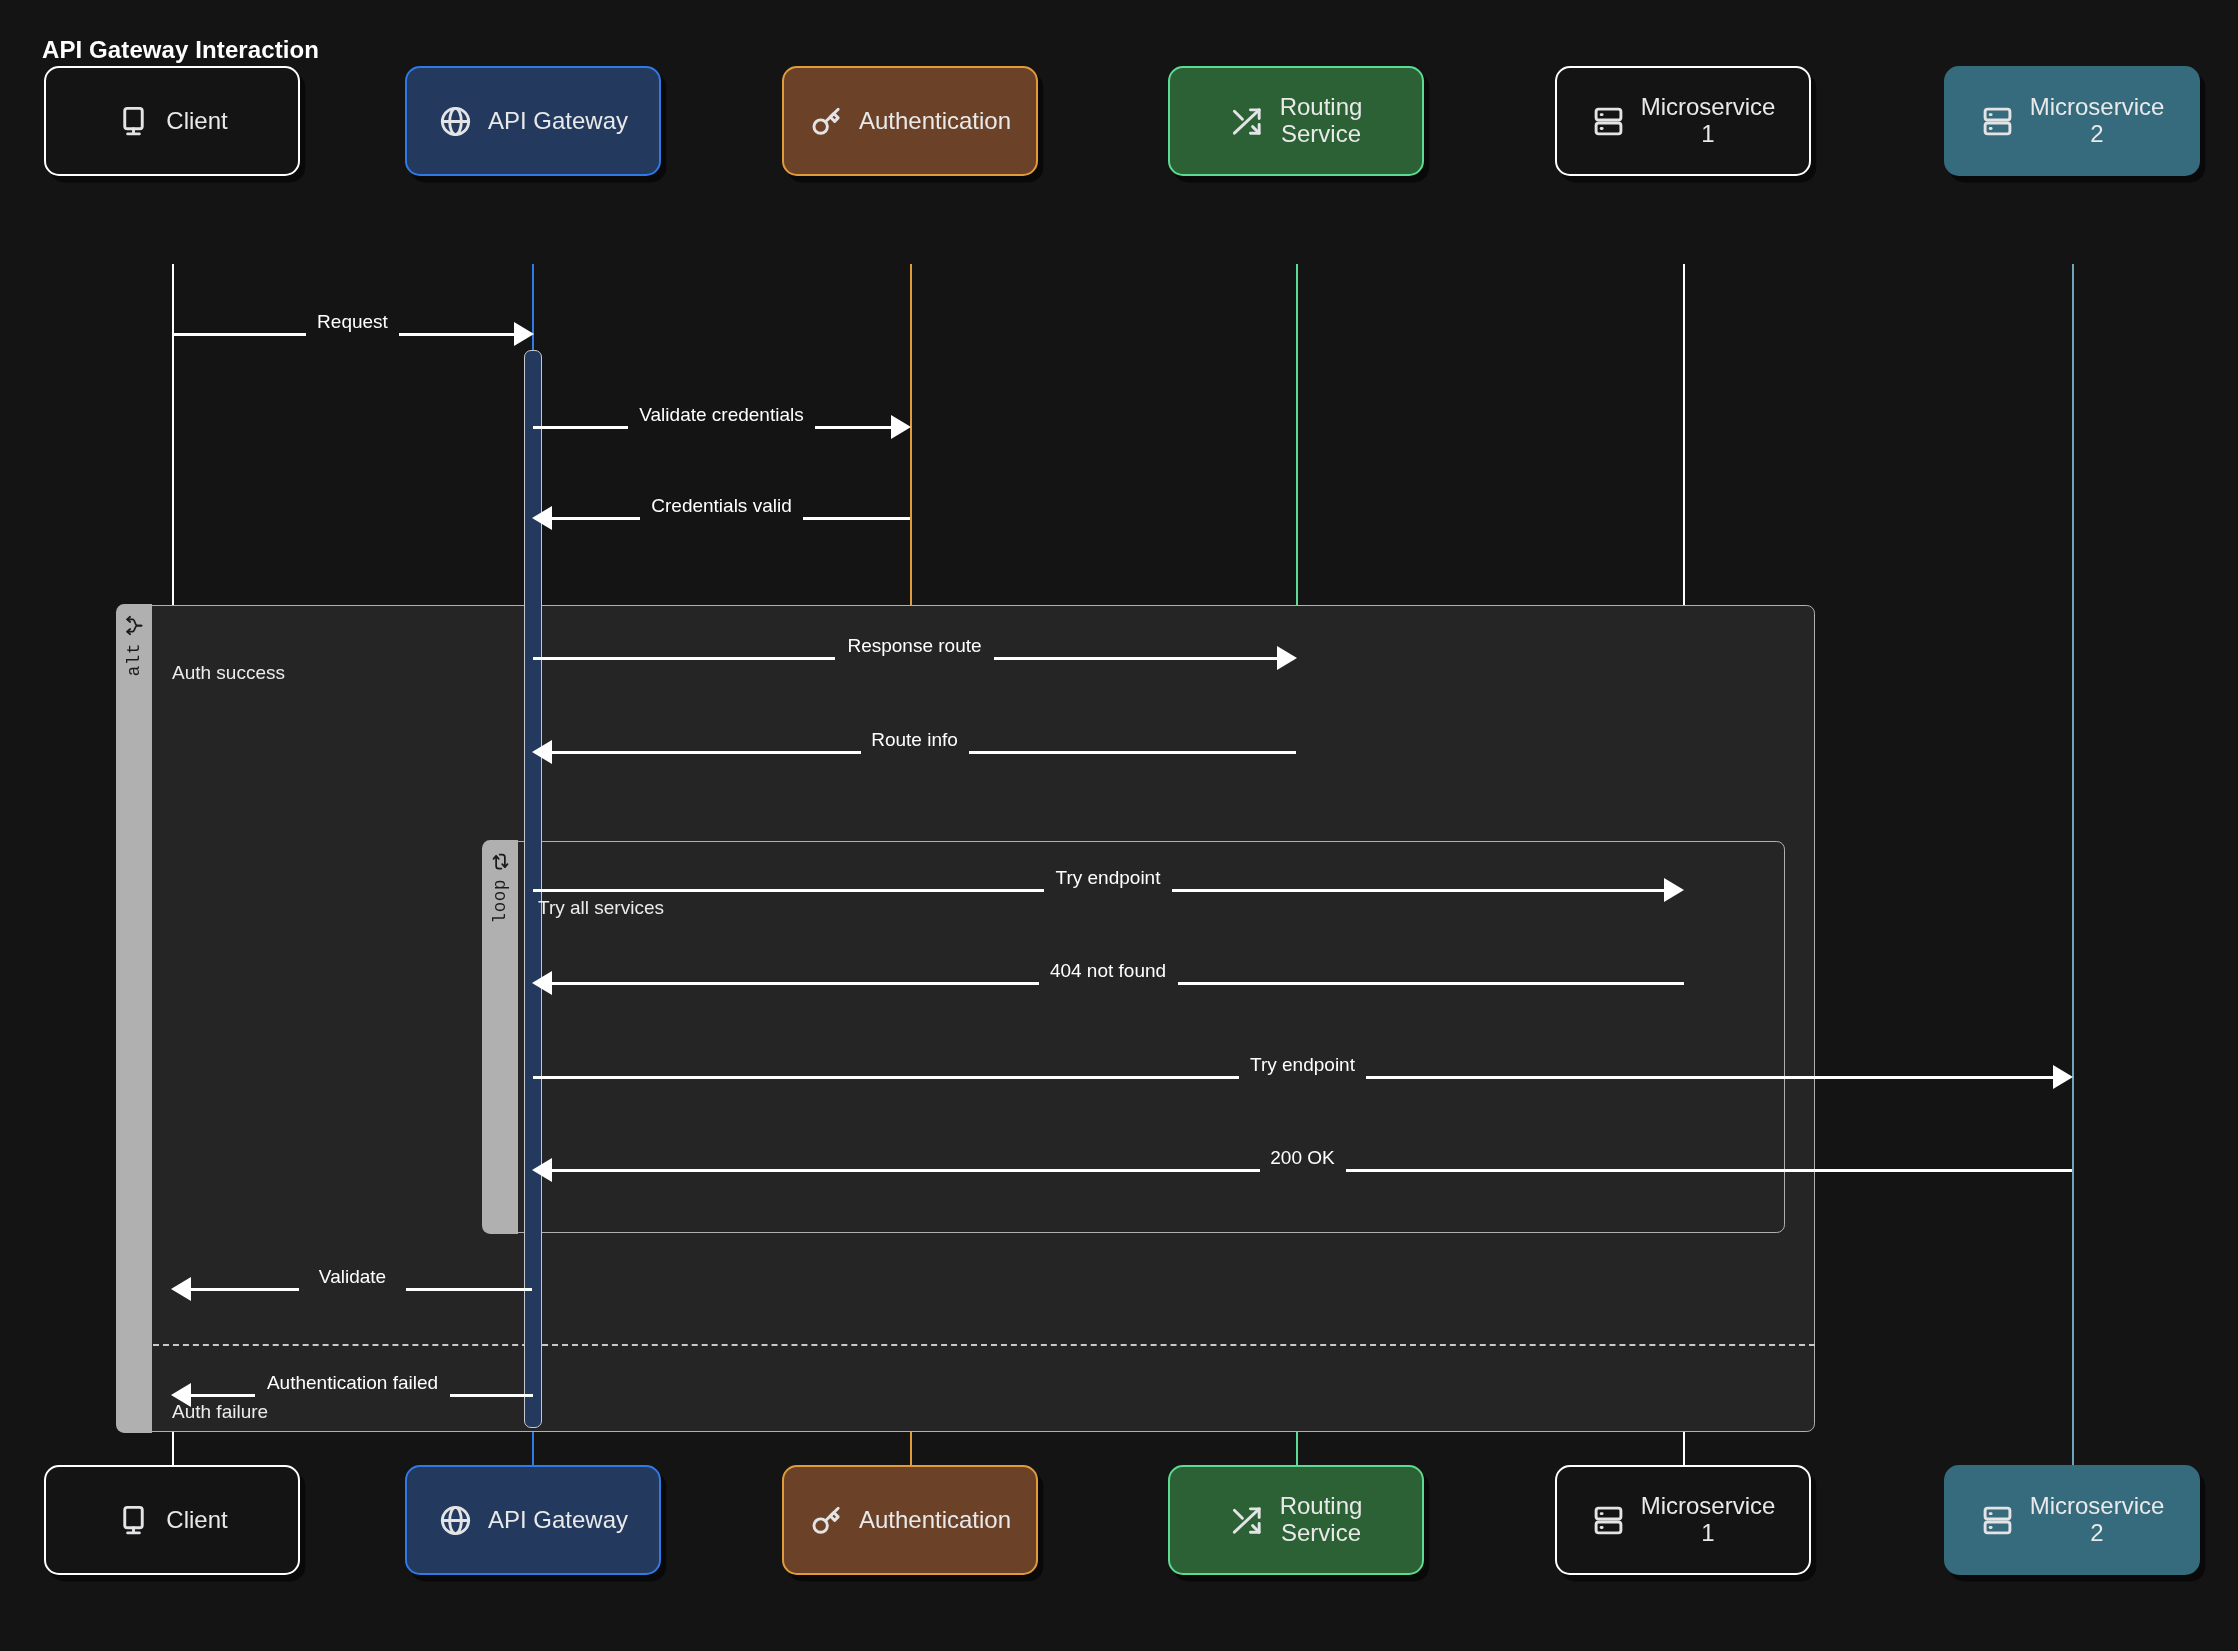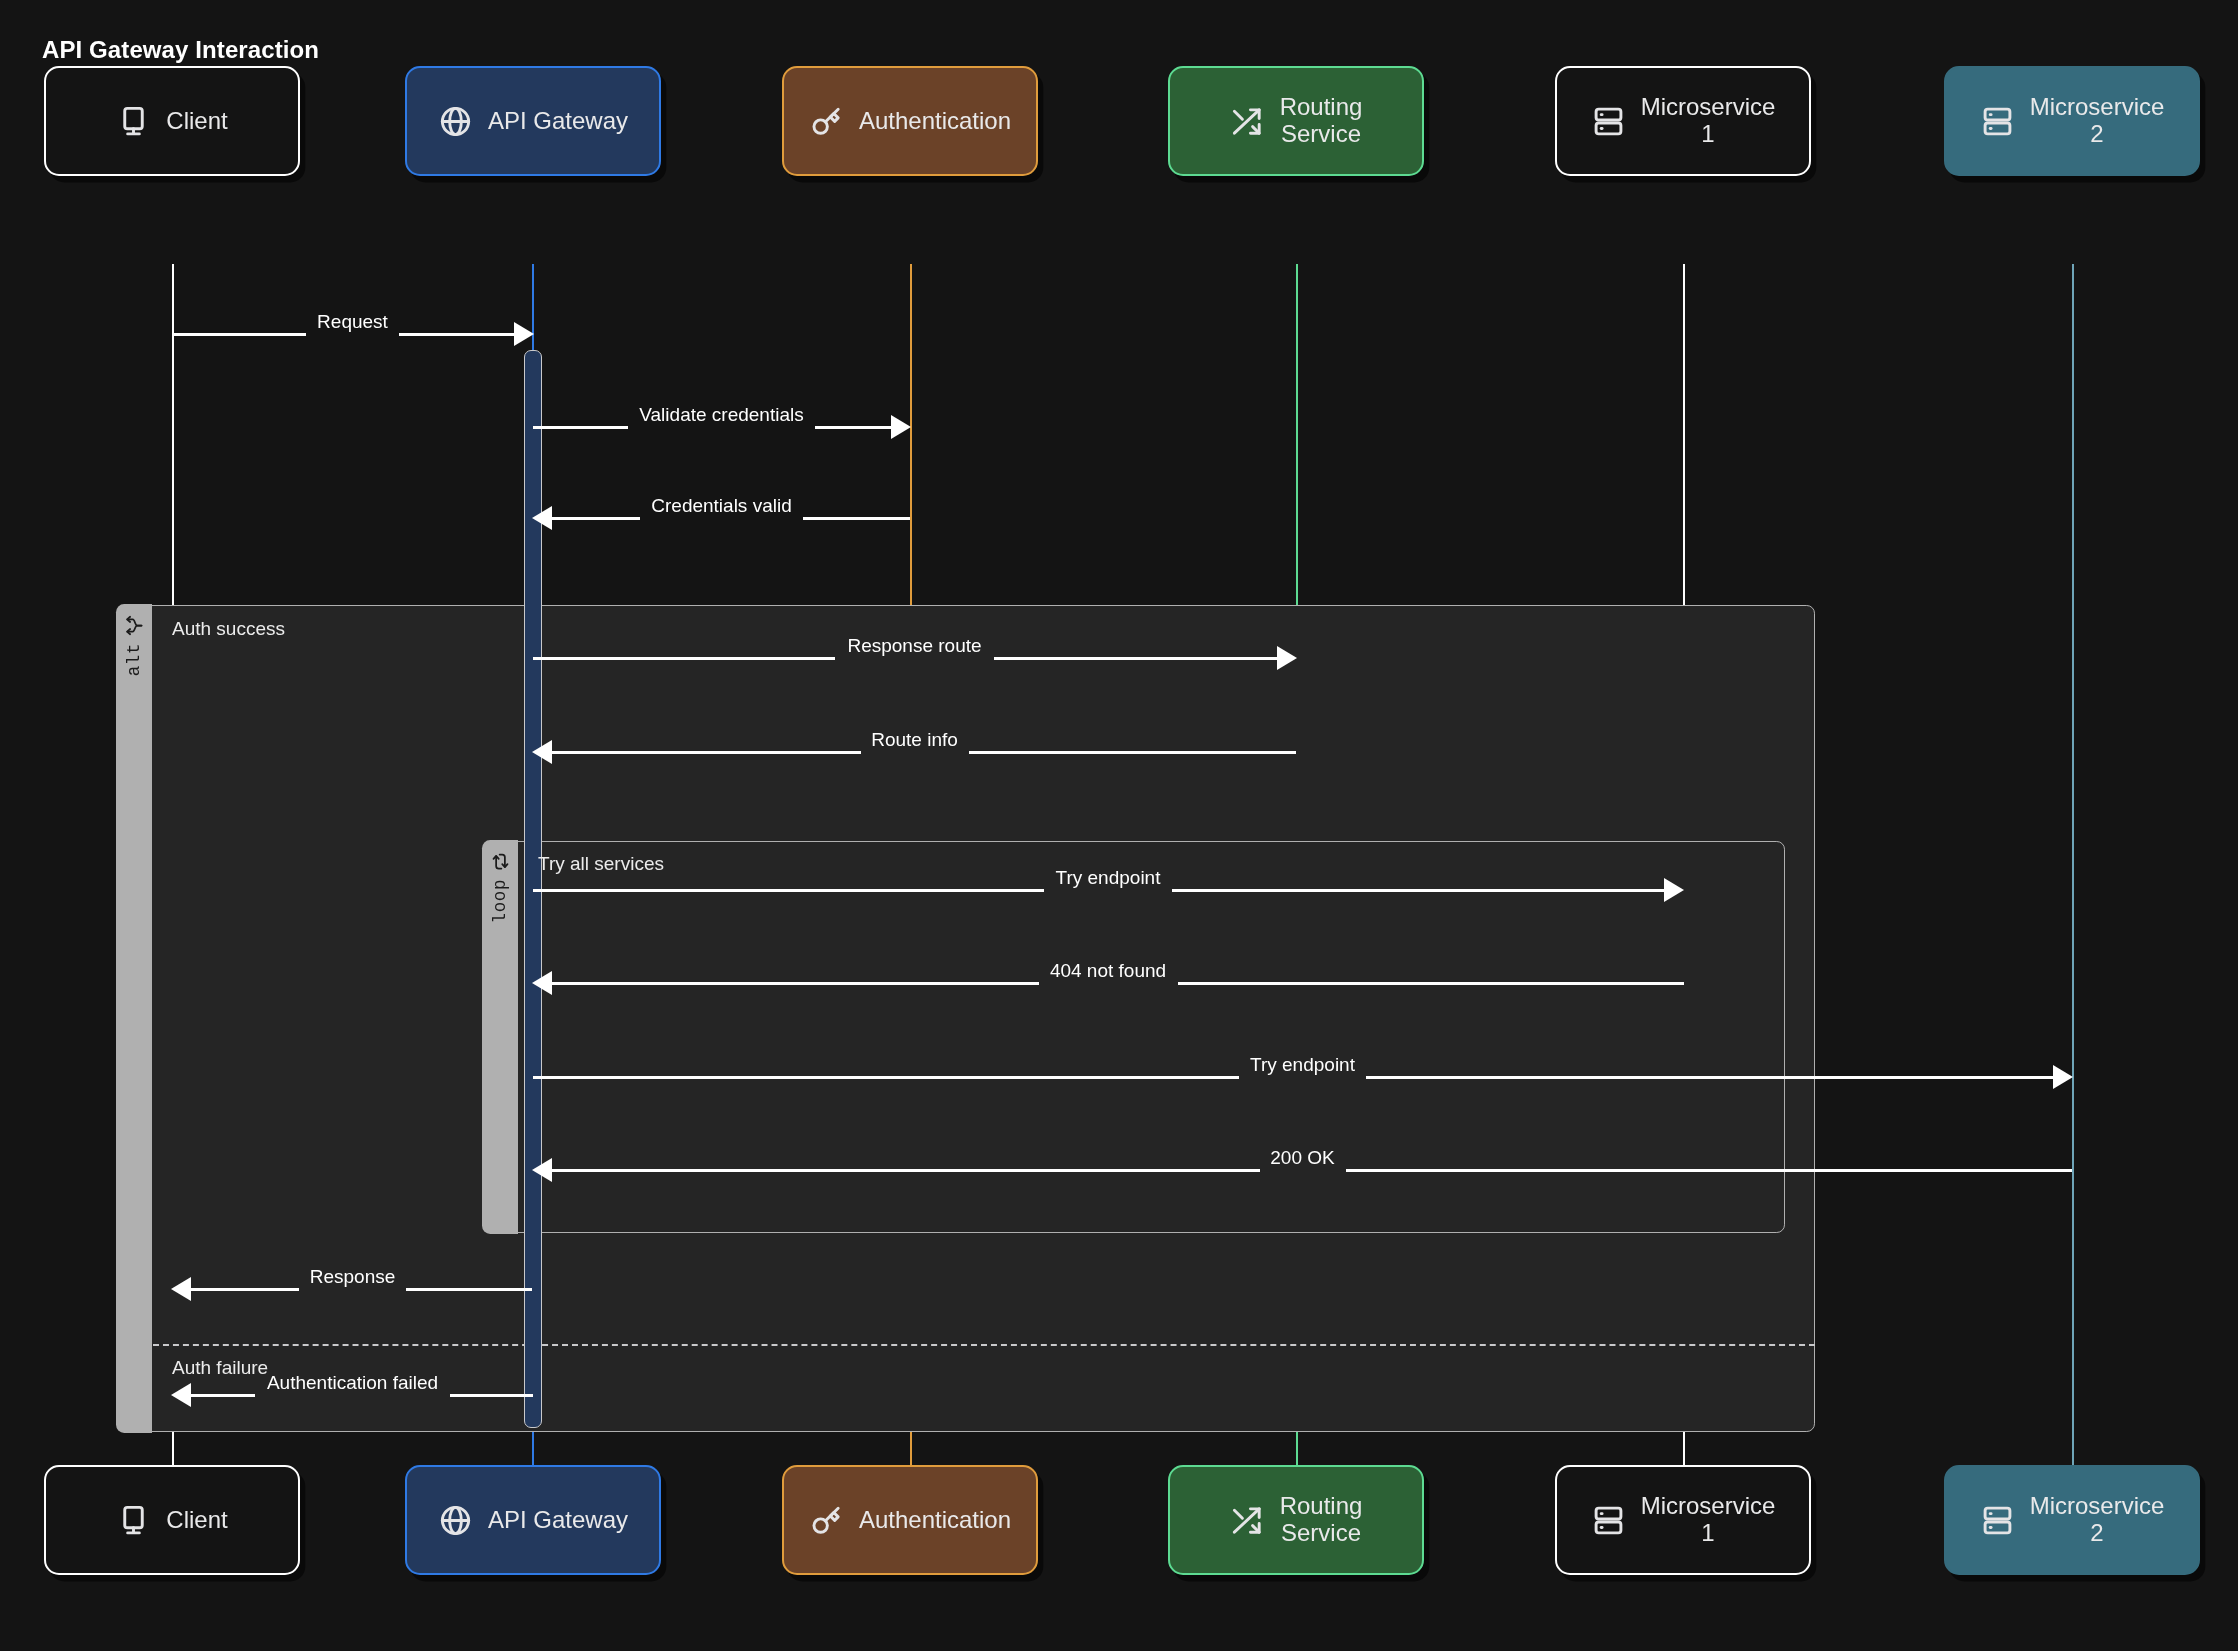--- a/index.html
+++ b/index.html
@@ -71,21 +71,21 @@
   .frag-tab .ficon { width: 21px; height: 21px; }
   .frag-tab .ficon svg { width: 21px; height: 21px; display: block; }
   .frag-tab .ftext {
     font-size: 17.5px; color: #1b1b1b;
     font-family: "Liberation Mono", monospace;
     writing-mode: vertical-rl; transform: rotate(180deg);
     letter-spacing: 0.6px;
   }
   .frag-label {
     position: absolute; font-size: 19px; color: #ececec;
-    white-space: nowrap; z-index: 5;
+    white-space: nowrap; z-index: 5; margin-top: 44px;
   }
   .frag-divider {
     position: absolute; height: 0;
     border-top: 2.9px dashed #c9c9cb; z-index: 3;
   }
 
   
   .msg { position: absolute; height: 34px; z-index: 5; }
   .msg .mhead {
     position: absolute; top: 11.7px; width: 0; height: 0;
@@ -364,21 +364,21 @@
         <span class="seg-l" style="left: 0px; width: 706px;"></span>
         <span class="seg-r" style="left: 833px; width: 688px;"></span>
       </div>
       <div class="msg to-left" style="left: 533px; width: 1539px; top: 1146px; text-decoration: underline;">
         <span class="mtext">200 OK</span>
         <span class="mhead"></span>
         <span class="seg-l" style="left: 17.5px; width: 709px;"></span>
         <span class="seg-r" style="left: 813px; width: 726px;"></span>
       </div>
       <div class="msg to-left" style="left: 172px; width: 361px; top: 1265px;">
-        <span class="mtext">Response</span>
+        <span class="mtext">Validate</span>
         <span class="mhead"></span>
         <span class="seg-l" style="left: 17.5px; width: 109px;"></span>
         <span class="seg-r" style="left: 234px; width: 126px;"></span>
       </div>
       <div class="msg to-left" style="left: 172px; width: 361px; top: 1371px;">
         <span class="mtext">Authentication failed</span>
         <span class="mhead"></span>
         <span class="seg-l" style="left: 17.5px; width: 65px;"></span>
         <span class="seg-r" style="left: 278px; width: 83px;"></span>
       </div>

